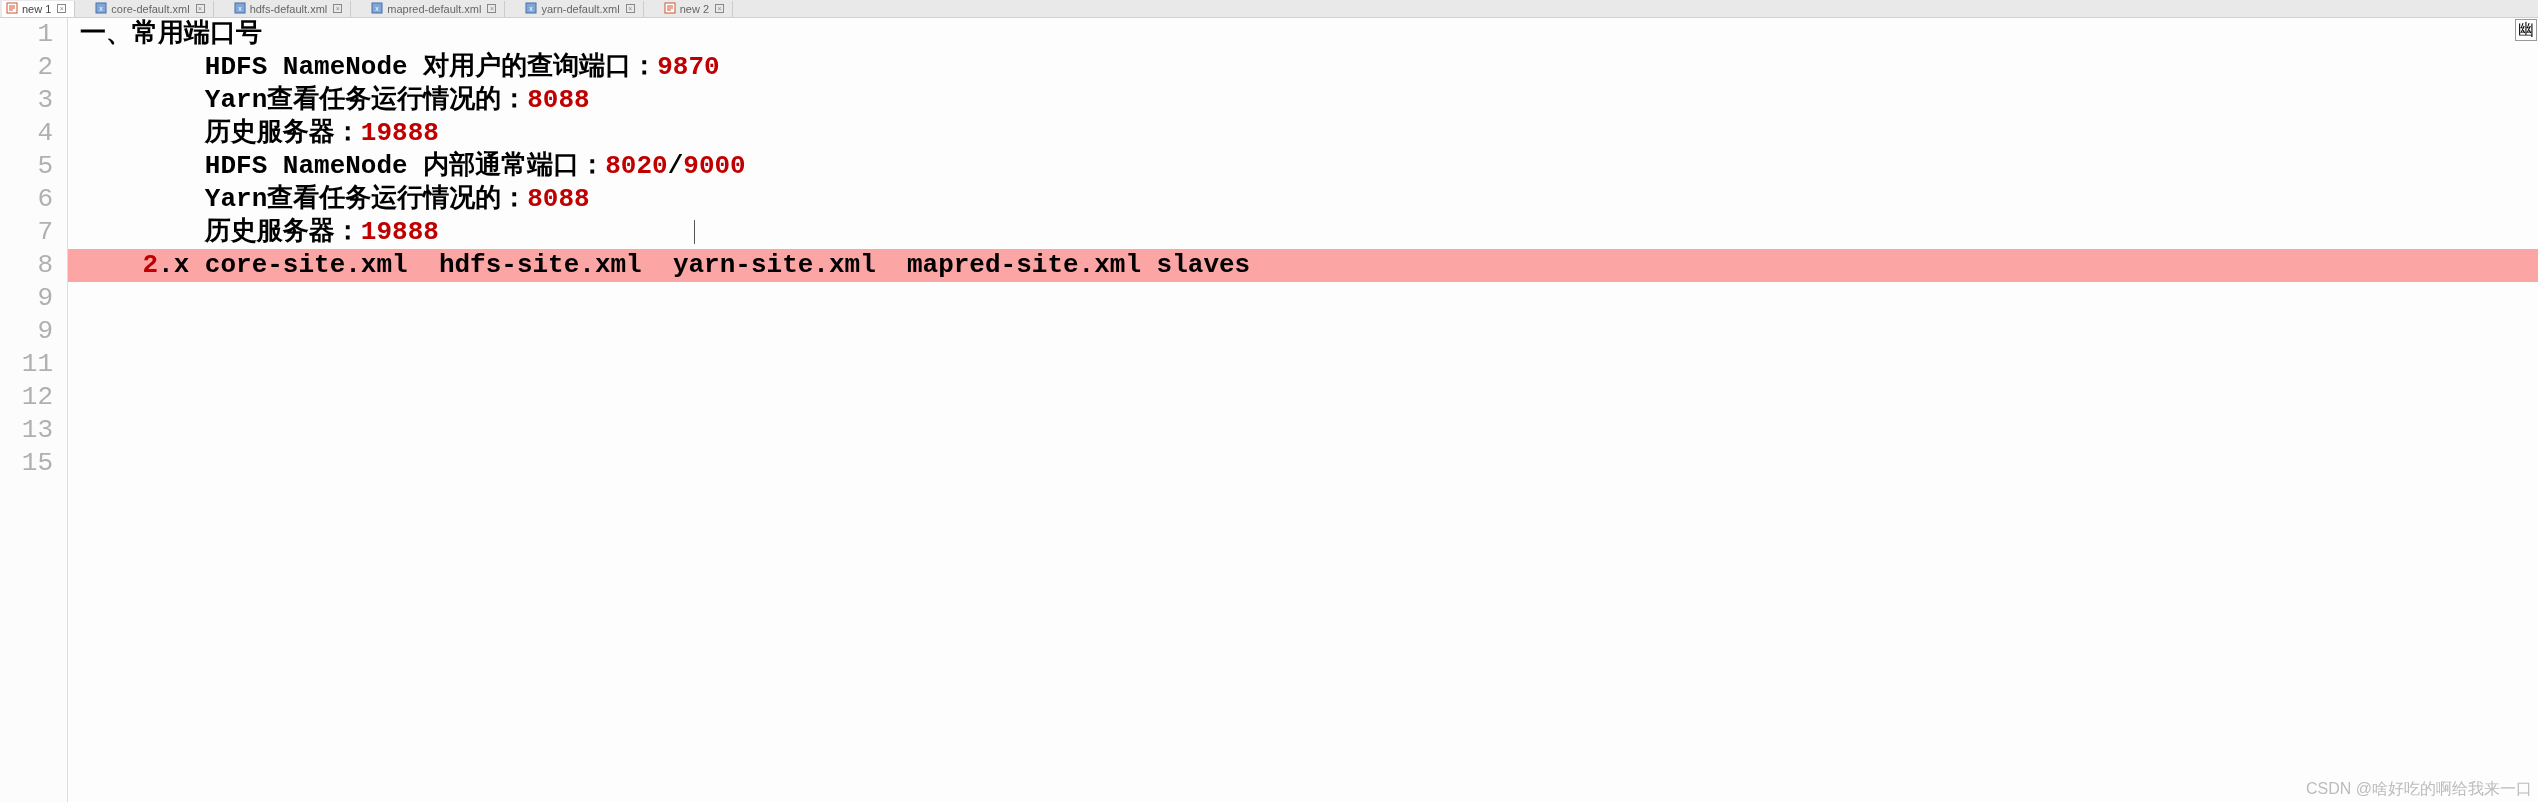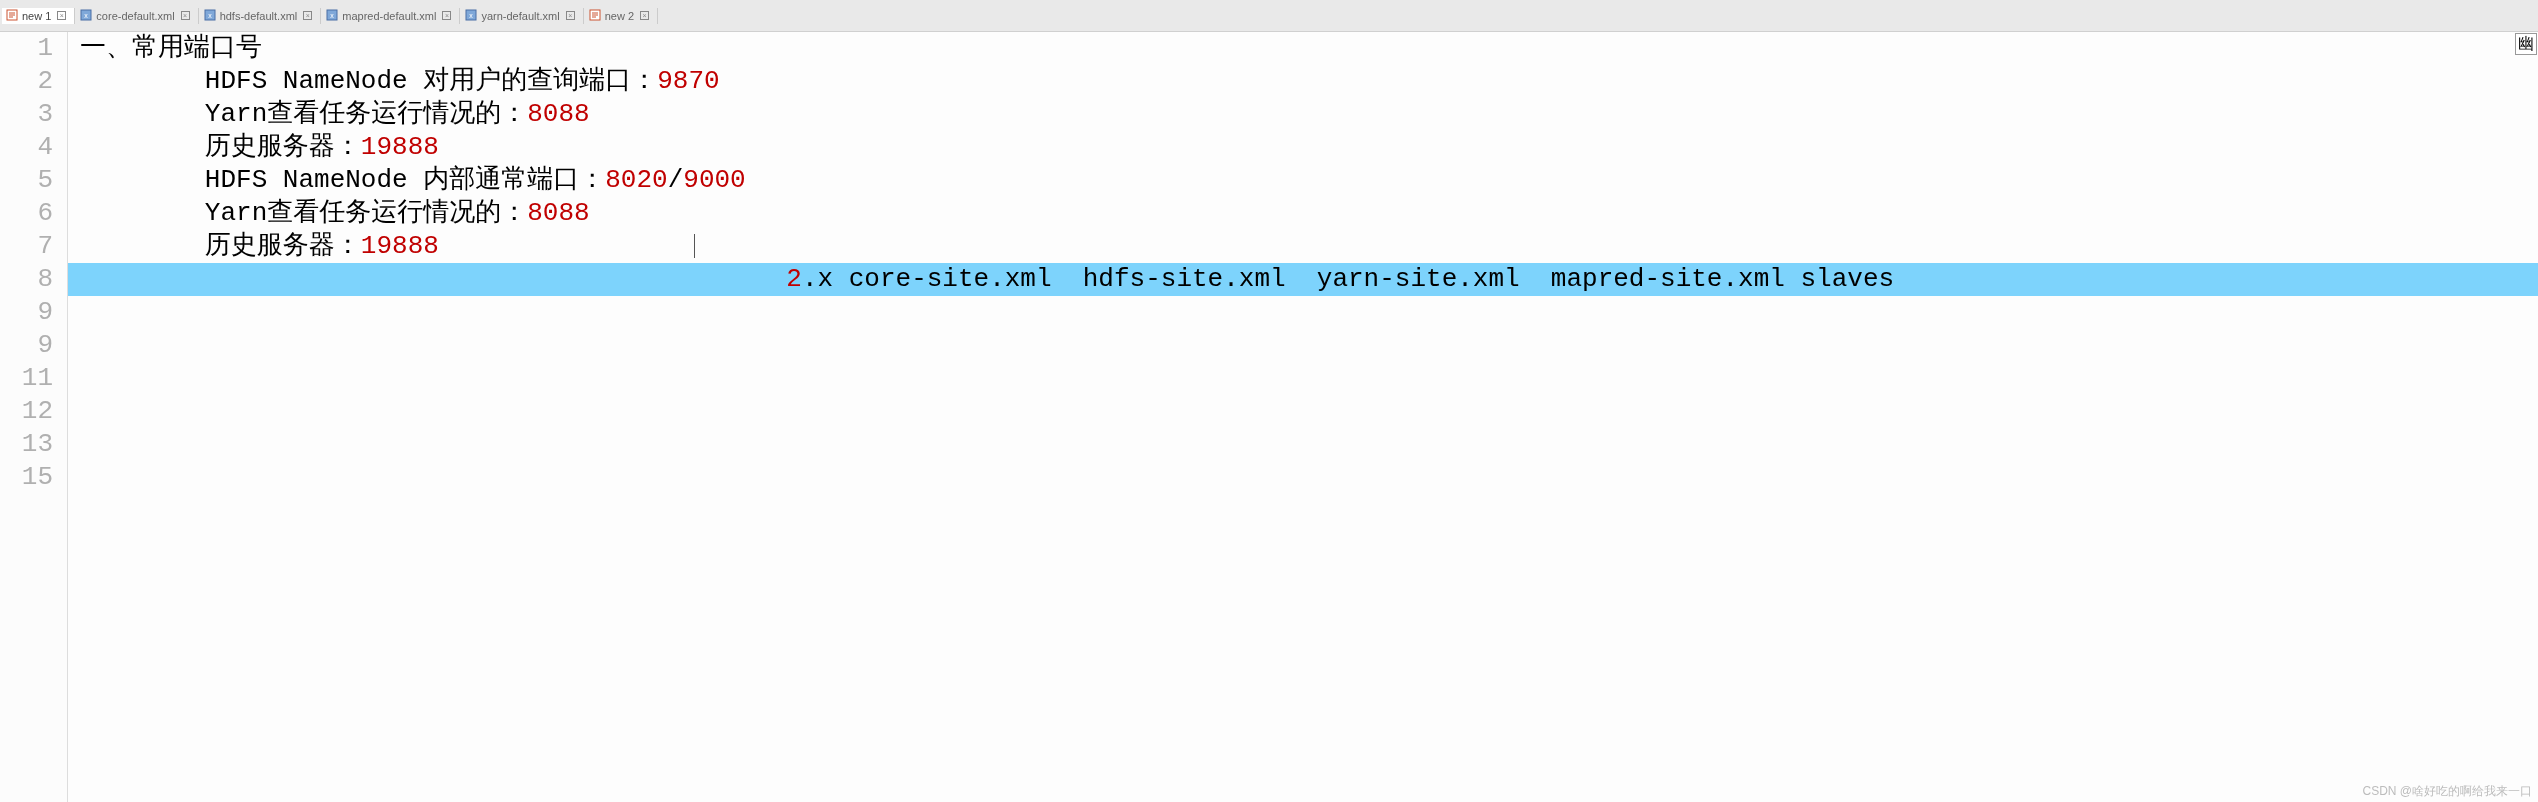--- a/index.html
+++ b/index.html
@@ -8,29 +8,29 @@
     font-family: "Consolas", "Courier New", monospace;
     font-size: 26px;
     background: #fdfdfd;
     color: #000;
     overflow: hidden;
     width: 2538px;
     height: 802px;
   }
   
   .tabbar {
-    height: 32px;
+    height: 18px;
     background: #e9e9e9;
     display: flex;
     align-items: center;
     font-family: "Segoe UI", Tahoma, sans-serif;
     font-size: 11px;
     border-bottom: 1px solid #d0d0d0;
     padding-left: 2px;
-    gap: 1px;
+    gap: 16px;
   }
   .tab {
     display: flex;
     align-items: center;
     gap: 4px;
     padding: 0 8px 0 4px;
     height: 16px;
     border-right: 1px solid #ccc;
     color: #666;
     white-space: nowrap;
@@ -53,43 +53,44 @@
     background: #fcfcfc;
     border-right: 1px solid #ddd;
     user-select: none;
   }
   .code { flex: 1; position: relative; }
   .line {
     height: 33px;
     line-height: 33px;
     white-space: pre;
     padding-left: 12px;
+    font-weight: bold;
   }
   .gline {
     height: 33px;
     line-height: 33px;
   }
-  .highlight-line { background: #7dd3fc; text-align: center; }
+  .highlight-line { background: #fca5a5; }
   .k-red { color: #c00000; }
   .corner-icon {
     position: absolute;
     top: 1px;
     right: 1px;
     width: 22px; height: 22px;
     border: 1px solid #999;
     background: #fff;
     display: flex; align-items: center; justify-content: center;
     font-size: 16px;
     font-family: sans-serif;
   }
   .watermark {
     position: absolute;
     bottom: 2px; right: 6px;
     font-family: "Microsoft YaHei", sans-serif;
-    font-size: 12px;
+    font-size: 16px;
     color: #bcbcbc;
   }
   .caret {
     display: inline-block;
     width: 0;
     border-left: 1.5px solid #555;
     height: 24px;
     vertical-align: middle;
     margin-left: 6px;
   }

